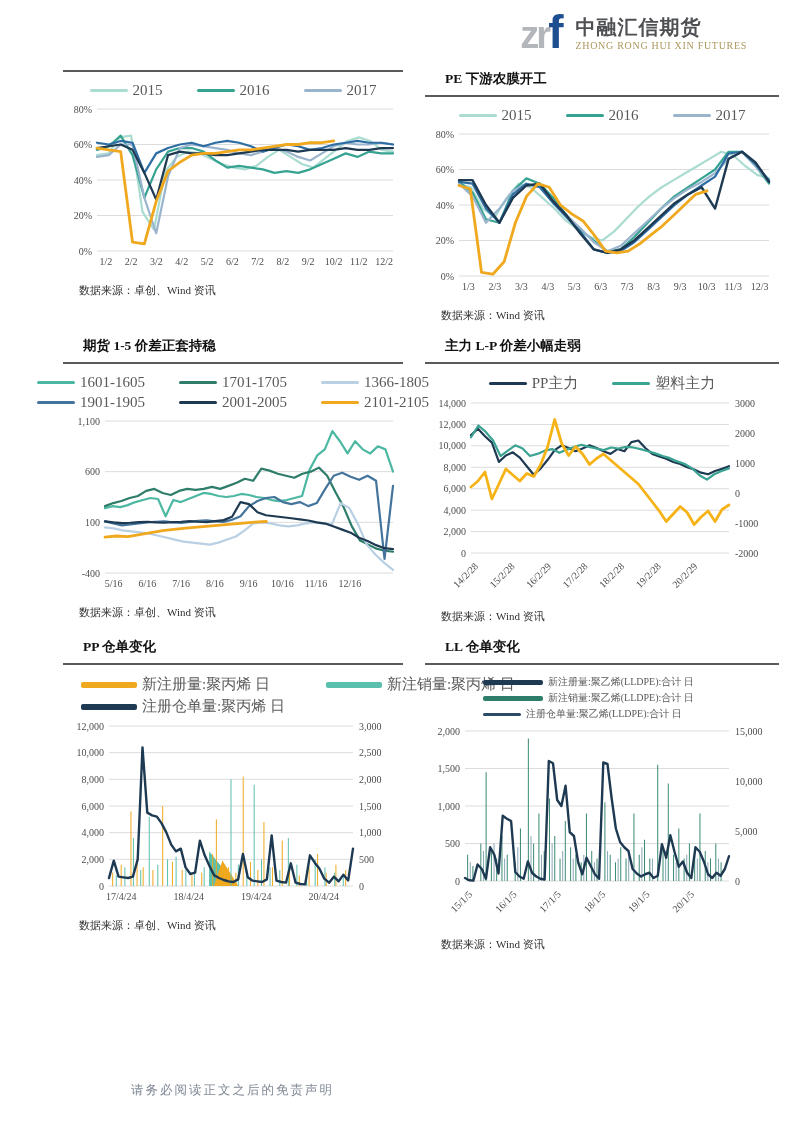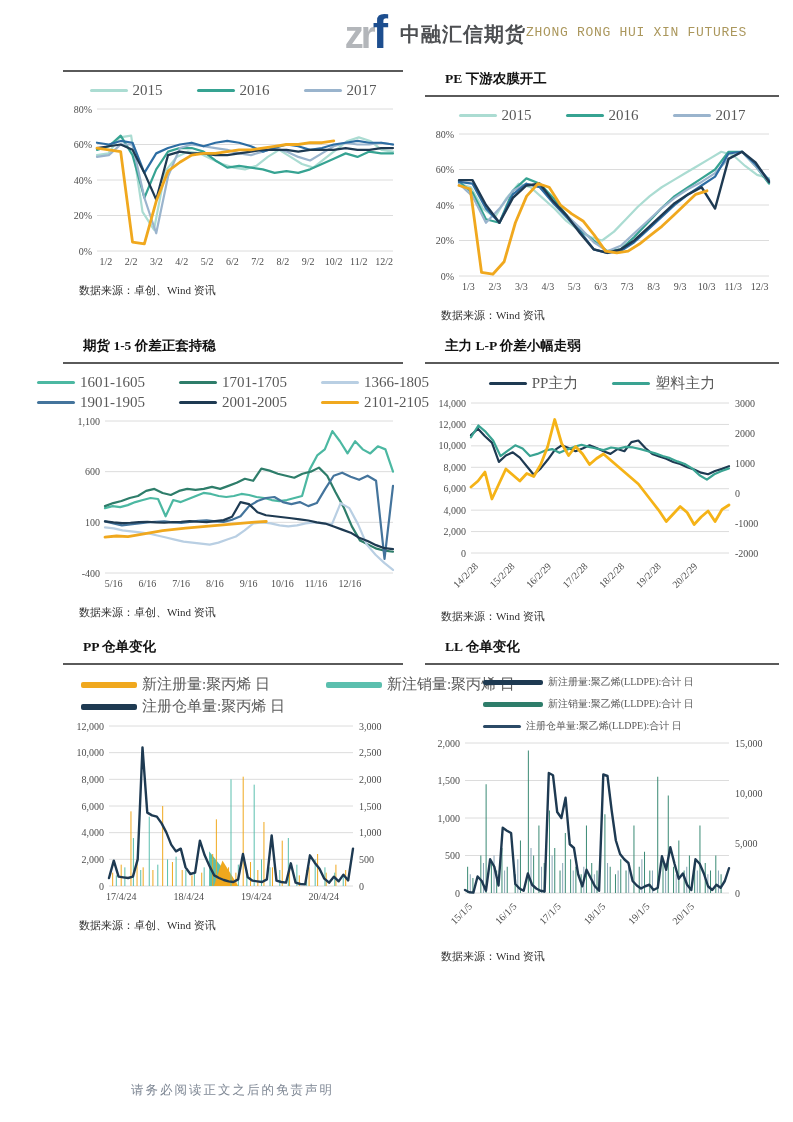--- a/index.html
+++ b/index.html
@@ -3,42 +3,42 @@
 <meta charset="utf-8">
 <style>
   html,body{margin:0;padding:0}
   body{width:793px;height:1122px;background:#ffffff;position:relative;overflow:hidden;
        font-family:"Liberation Serif","DejaVu Serif",serif;color:#1a1a1a}
   
   .logo{position:absolute;top:12px;right:46px;display:flex;align-items:center;gap:15px}
   .logo-zrf{font-family:"Liberation Sans","DejaVu Sans",sans-serif;font-weight:bold;
             font-size:38px;line-height:40px;letter-spacing:-3px;color:#b3b6ba}
   .logo-zrf .f{color:#1d4e8f;font-size:46px}
-  .logo-text{display:flex;flex-direction:row;justify-content:center}
+  .logo-text{display:flex;flex-direction:column;justify-content:center}
   .logo-cn{font-family:"Liberation Sans","DejaVu Sans",sans-serif;font-weight:bold;
            font-size:20px;color:#4d4f52;letter-spacing:1px;line-height:22px}
-  .logo-en{font-family:Liberation Mono, monospace;font-size:13px;
+  .logo-en{font-family:Liberation Serif, serif;font-size:10px;
            color:#ab975c;letter-spacing:0.7px;margin-top:2px}
   
   .content{position:absolute;top:70px;left:63px;width:716px}
   .row{display:flex;gap:22px;margin-bottom:14px}
   .chart{width:340px}
   .chart.wide{width:354px}
   .chart-title{font-size:13.5px;font-weight:bold;margin:0 0 7px 20px;color:#111}
   .rule{border-top:2px solid #5a5a5a;margin-bottom:10px}
   .legend{display:flex;flex-direction:column;gap:3px;margin-bottom:2px}
   .legend-row{display:flex;justify-content:center;gap:34px;align-items:center}
   .legend-item{display:flex;align-items:center;white-space:nowrap}
   .swatch{display:inline-block;width:38px;height:3px;border-radius:2px;margin-right:5px}
   .swatch.thick{height:6px;width:56px}
   .legend-label{font-size:15px;color:#595959}
   .source{font-size:11px;color:#2e2e2e;margin:6px 0 0 16px}
   
   .chart[data-chart="4"] .legend-row{justify-content:flex-start;margin-left:18px;gap:56px}
-  .chart[data-chart="5"] .legend{gap:8px;margin-left:58px}
+  .chart[data-chart="5"] .legend{gap:2px;margin-left:58px}
   .chart[data-chart="5"] .legend-row{justify-content:flex-start;gap:10px}
   .chart[data-chart="5"] .legend-label{font-size:10px}
   .chart[data-chart="5"] .swatch.thick{height:5px;width:60px}
   
   .tick{font-size:10px;fill:#4d4d4d;font-family:"Liberation Serif","DejaVu Serif",serif}
   .grid{stroke:#dcdcdc;stroke-width:1}
   
   .footer{position:absolute;top:1082px;left:131px;font-size:12.5px;color:#7e8794;letter-spacing:2px}
 </style>
 </head>

